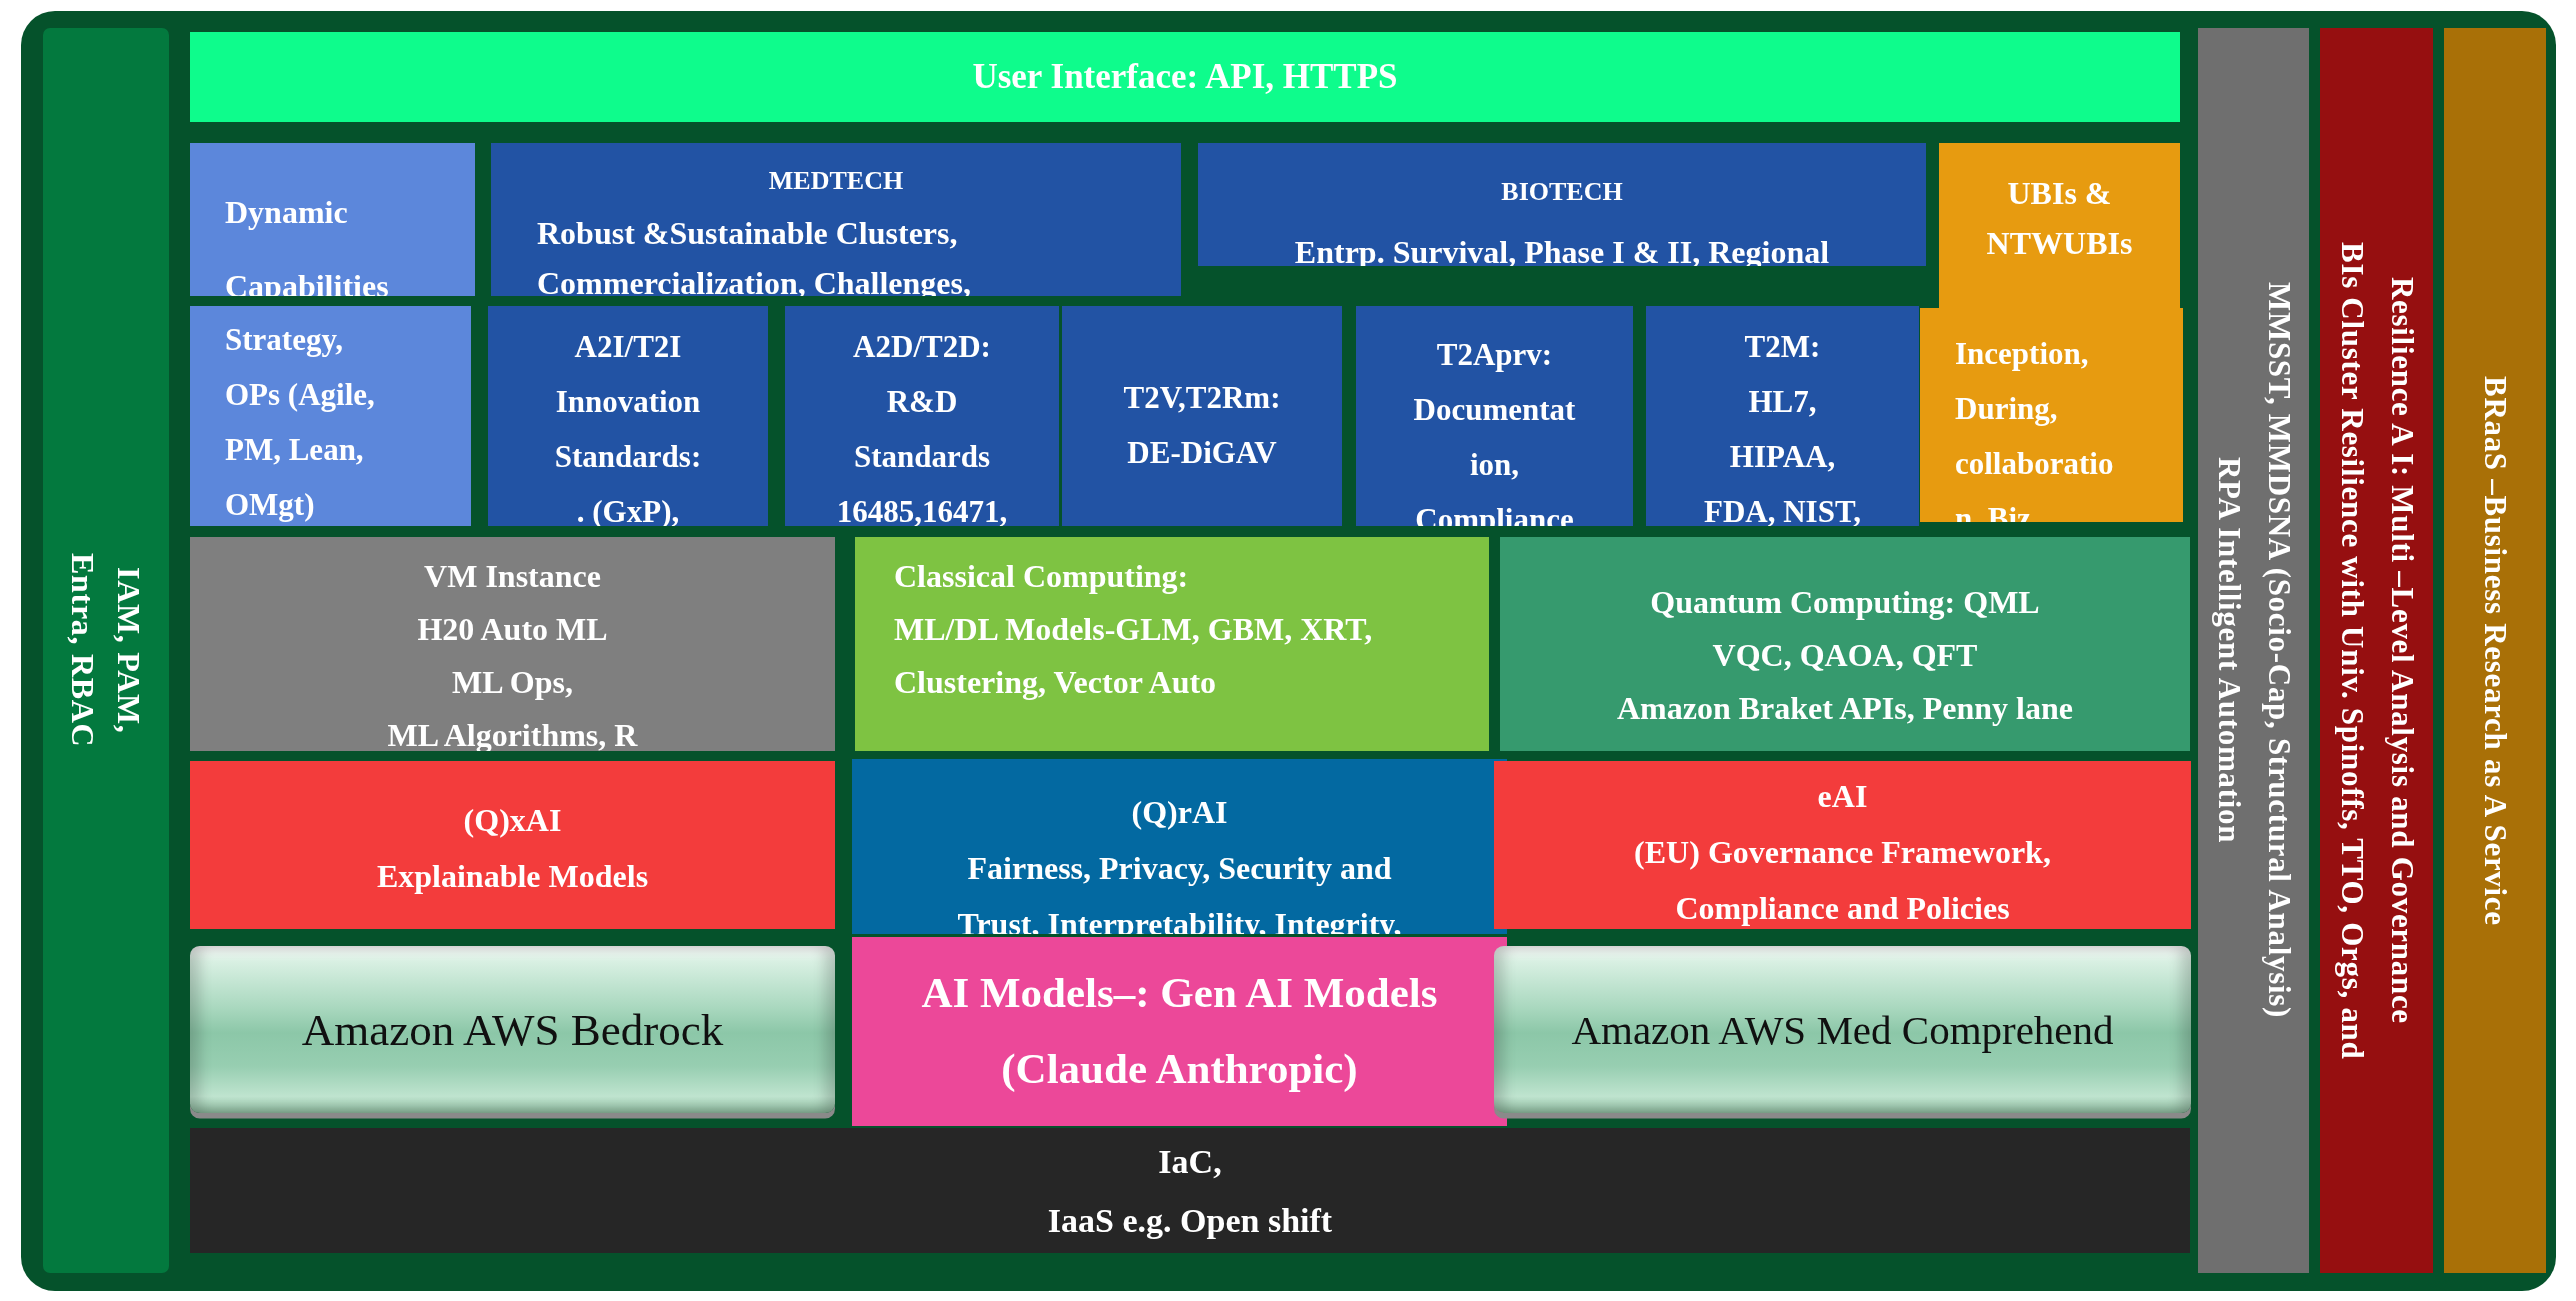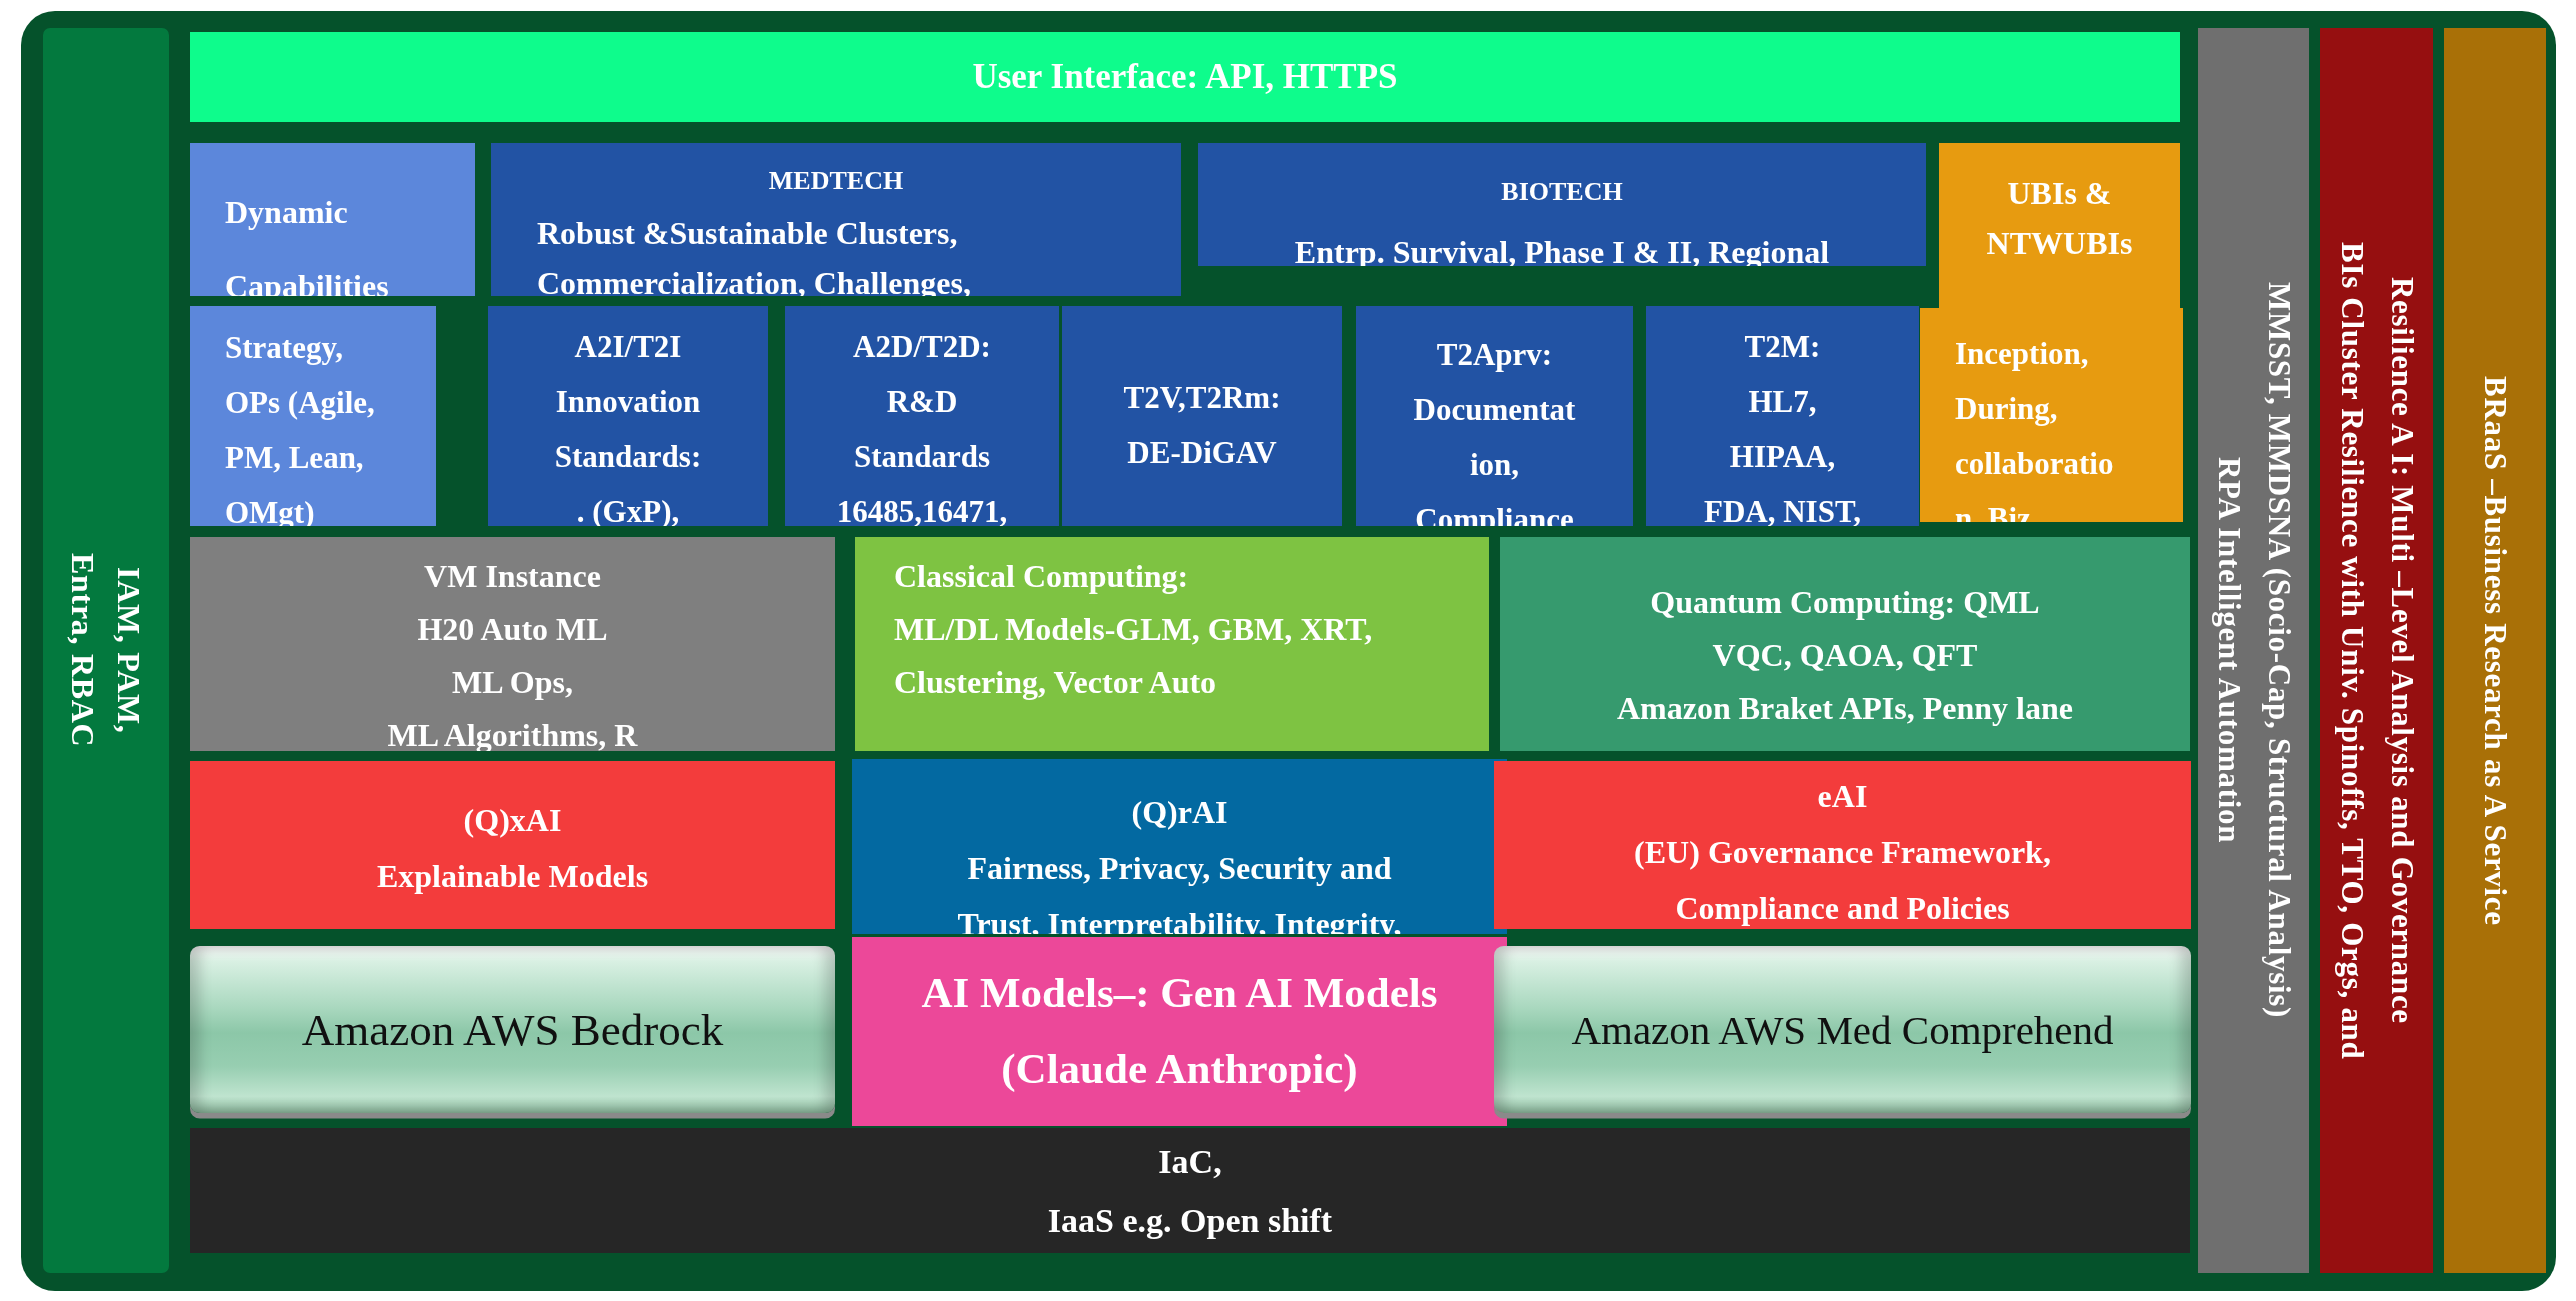--- a/index.html
+++ b/index.html
@@ -87,21 +87,21 @@
   <div class="abs box db ctr" style="left:1198px;top:143px;width:728px;height:123px;padding-top:21px;box-sizing:border-box;">
     <div class="title-line">BIOTECH</div>
     <div class="body-line" style="line-height:67px;">Entrp. Survival, Phase I &amp; II, Regional</div>
   </div>
 
   <div class="abs box or ctr" style="left:1939px;top:143px;width:241px;height:193px;padding-top:25px;box-sizing:border-box;">
     <div class="body-line">UBIs &amp;</div>
     <div class="body-line">NTWUBIs</div>
   </div>
 
-  <div class="abs box lb pad-l r3" style="left:190px;top:306px;width:246px;height:220px;padding-top:14px;">
+  <div class="abs box lb pad-l r3" style="left:190px;top:306px;width:281px;height:220px;padding-top:6px;">
     <div>Strategy,</div>
     <div>OPs (Agile,</div>
     <div>PM, Lean,</div>
     <div>OMgt)</div>
   </div>
 
   <div class="abs box db ctr r3" style="left:488px;top:306px;width:280px;height:220px;padding-top:12.6px;box-sizing:border-box;">
     <div>A2I/T2I</div>
     <div>Innovation</div>
     <div>Standards:</div>

